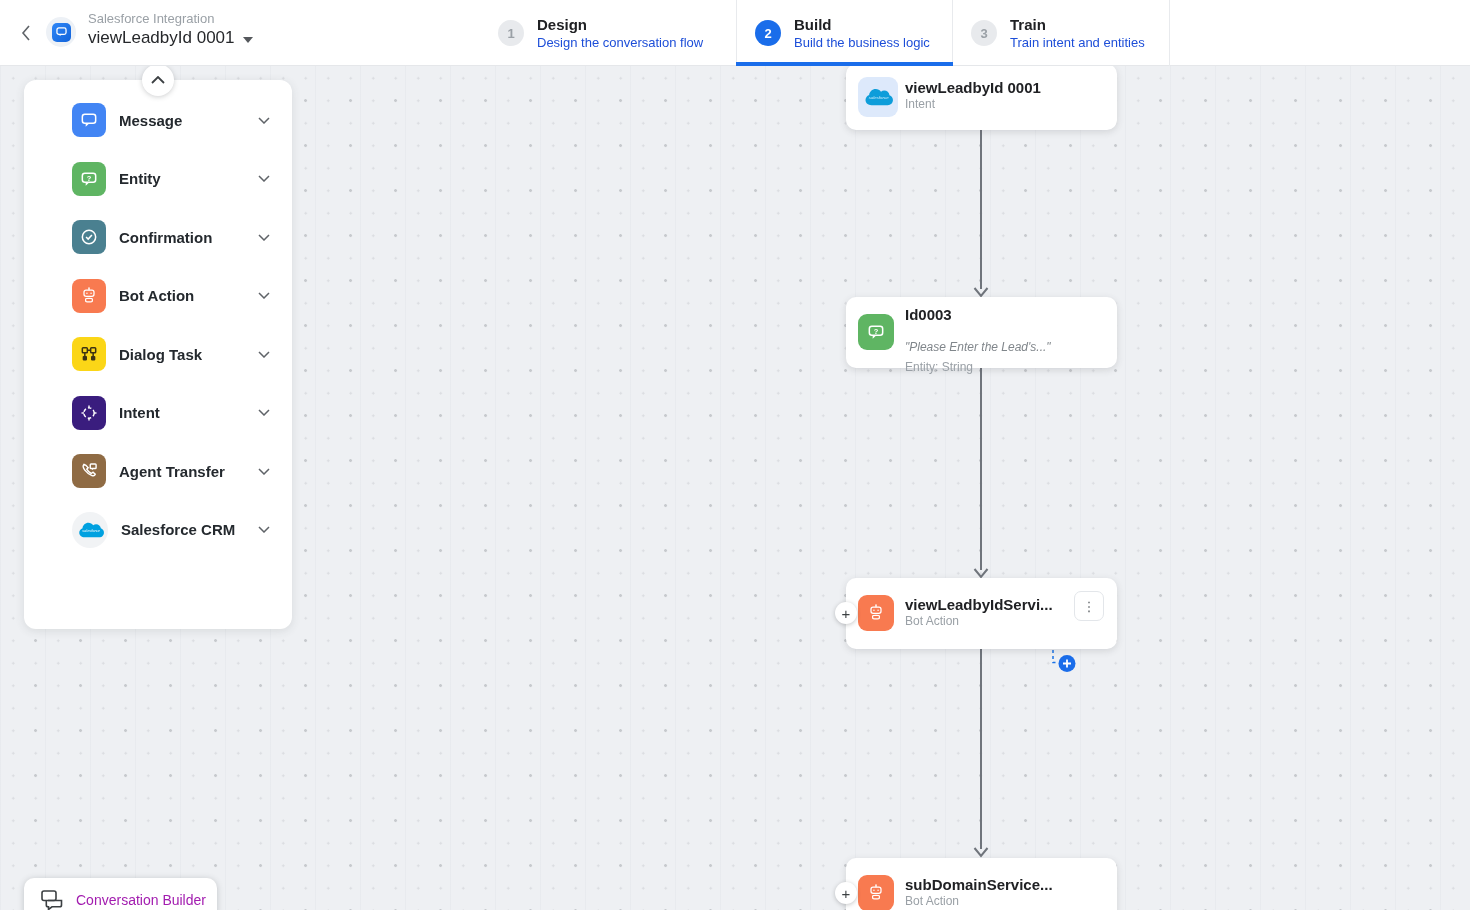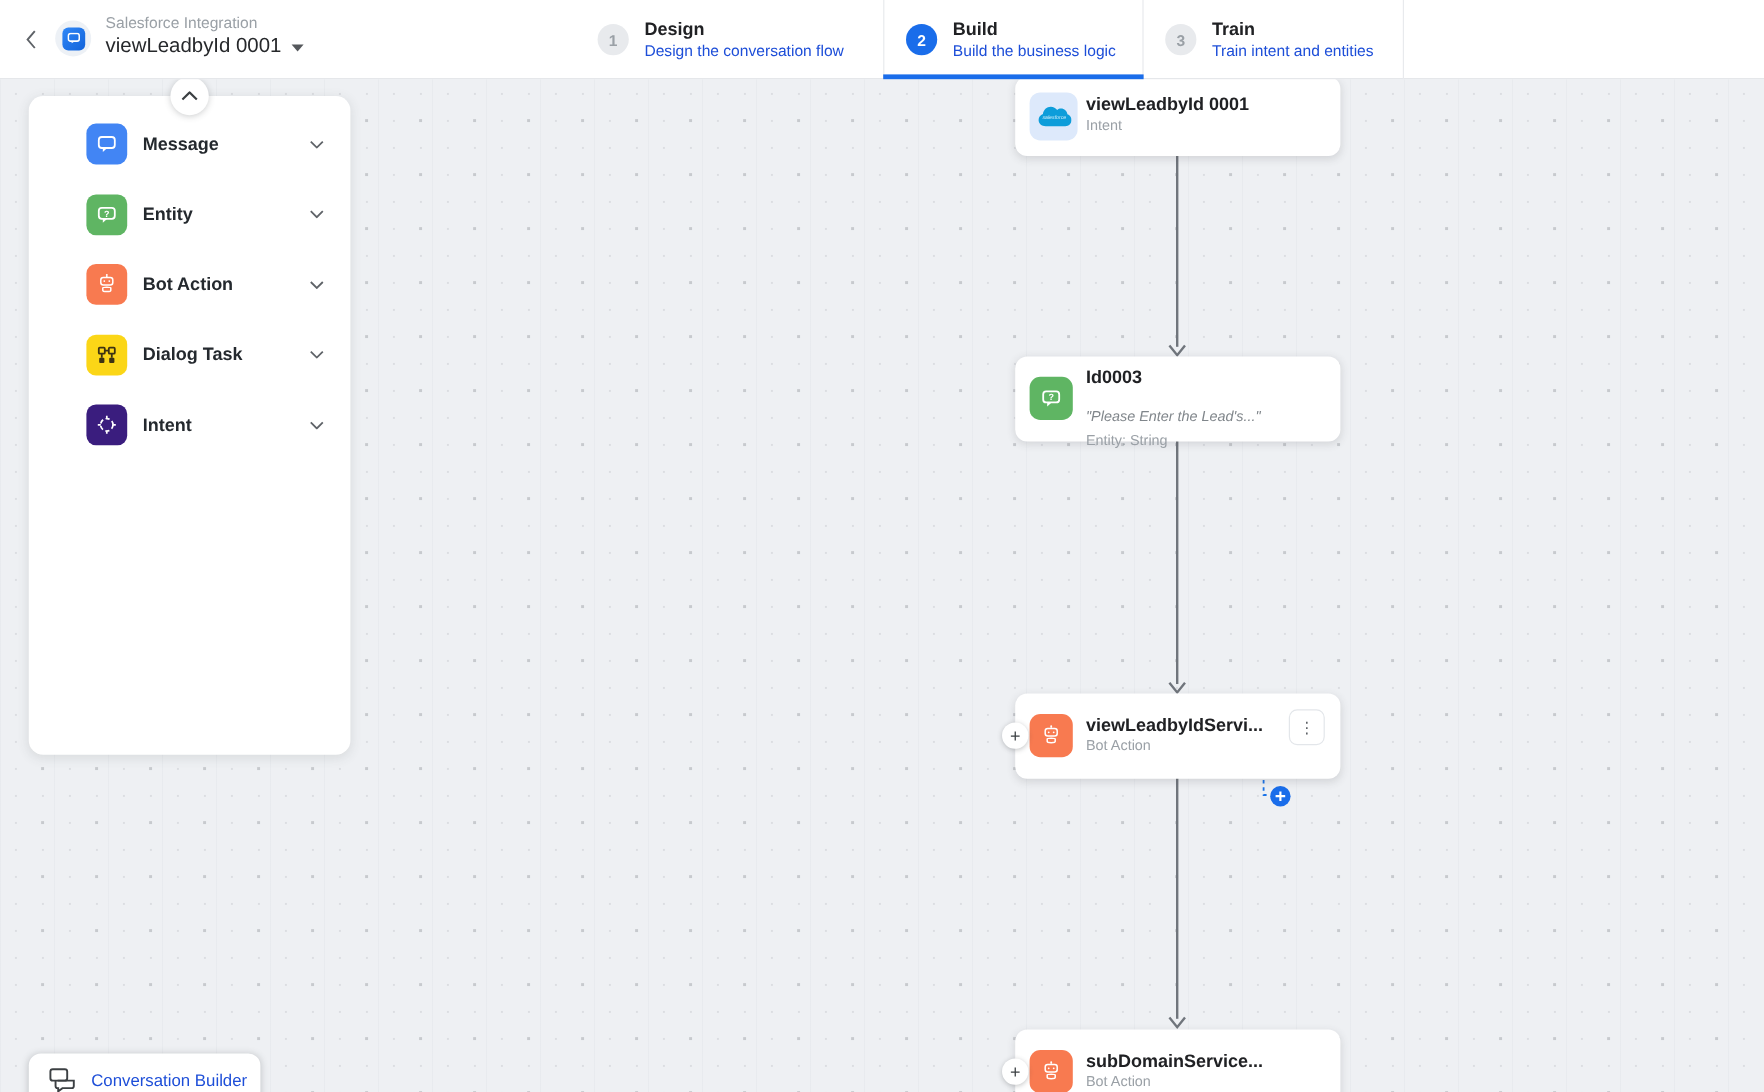--- a/index.html
+++ b/index.html
@@ -75,21 +75,21 @@
     border-radius:7px; background:#fff; display:flex; align-items:center; justify-content:center;
     color:#5f6368; font-size:13px; cursor:pointer; }
   .plus-chip { position:absolute; width:22px; height:22px; border-radius:50%; background:#fff;
     box-shadow:0 1px 4px rgba(60,64,67,0.3); display:flex; align-items:center; justify-content:center;
     color:#3c4043; font-size:15px; line-height:1; z-index:3; cursor:pointer; }
 
   
   .conv-builder { position:absolute; left:24px; top:878px; width:193px; height:44px; background:#fff;
     border-radius:10px; box-shadow:0 1px 6px rgba(60,64,67,0.25); z-index:6;
     display:flex; align-items:center; padding-left:16px; gap:10px; cursor:pointer; }
-  .conv-label { font-size:14px; color:#1d4ed8; }
+  .conv-label { font-size:14px; color:#a21caf; }
 </style>
 </head>
 <body>
 
 <div class="canvas-bg"></div>
 
 <svg class="flow-svg">
   <g stroke="#70757c" stroke-width="2" fill="none">
     <line x1="981" y1="128" x2="981" y2="289"></line>
     <path d="M974.5 288 L981 296 L987.5 288"></path>
@@ -182,20 +182,34 @@
         </svg>
     </span>
     <span class="p-label">Entity</span>
     <span class="p-chev">
       <svg width="12" height="7" viewBox="0 0 12 7">
           <path d="M1 1 L6 6 L11 1" stroke="#5f6368" stroke-width="1.5" fill="none"></path>
         </svg>
     </span>
   </div>
 
+  <div class="p-item">
+    <span class="p-icon c-confirm">
+      <svg width="20" height="20" viewBox="0 0 24 24">
+          <circle cx="12" cy="12" r="8" fill="none" stroke="#fff" stroke-width="1.8"></circle>
+          <path d="M8.5 12 L11 14.5 L15.5 9.5" stroke="#fff" stroke-width="1.8" fill="none"></path>
+        </svg>
+    </span>
+    <span class="p-label">Confirmation</span>
+    <span class="p-chev">
+      <svg width="12" height="7" viewBox="0 0 12 7">
+          <path d="M1 1 L6 6 L11 1" stroke="#5f6368" stroke-width="1.5" fill="none"></path>
+        </svg>
+    </span>
+  </div>
 
   <div class="p-item">
     <span class="p-icon c-bot">
       <svg width="20" height="20" viewBox="0 0 24 24" fill="none" stroke="#fff" stroke-width="1.5">
           <circle cx="12" cy="2.6" r="1" fill="#fff" stroke="none"></circle>
           <line x1="12" y1="3.6" x2="12" y2="5"></line>
           <rect x="6" y="5" width="12" height="7.5" rx="2.5"></rect>
           <circle cx="9.5" cy="8.7" r="0.9" fill="#fff" stroke="none"></circle>
           <circle cx="14.5" cy="8.7" r="0.9" fill="#fff" stroke="none"></circle>
           <path d="M8 15.5 C8 14.5 16 14.5 16 15.5 L16 18 C16 19.5 8 19.5 8 18 Z"></path>
@@ -240,22 +254,51 @@
         </svg>
     </span>
     <span class="p-label">Intent</span>
     <span class="p-chev">
       <svg width="12" height="7" viewBox="0 0 12 7">
           <path d="M1 1 L6 6 L11 1" stroke="#5f6368" stroke-width="1.5" fill="none"></path>
         </svg>
     </span>
   </div>
 
-
-
+  <div class="p-item">
+    <span class="p-icon c-agent">
+      <svg width="20" height="20" viewBox="0 0 24 24" fill="none" stroke="#fff" stroke-width="1.7">
+          <path d="M6 4 C4.5 5.5 4.8 8.2 7 11 C9.5 14.2 12.5 16.5 15.5 17.5 C17.5 18.1 19 17.5 19.5 16 L16.8 13.5 L14.8 15 C12.8 14 10.5 12 9.3 9.8 L11 8 L8.3 5.2 Z"></path>
+          <rect x="13.5" y="3.5" width="7" height="5.5" rx="1"></rect>
+          <path d="M15.5 9 L15.5 11 L17.8 9" fill="#fff" stroke="none"></path>
+        </svg>
+    </span>
+    <span class="p-label">Agent Transfer</span>
+    <span class="p-chev">
+      <svg width="12" height="7" viewBox="0 0 12 7">
+          <path d="M1 1 L6 6 L11 1" stroke="#5f6368" stroke-width="1.5" fill="none"></path>
+        </svg>
+    </span>
+  </div>
+
+
+  <div class="p-item">
+    <span class="p-icon circle">
+      <svg width="27" height="20" viewBox="0 0 48 34">
+          <path d="M13.5 30 C8 30 4 26.5 4 21.8 C4 18 6.4 14.9 9.8 13.7 C10.3 8.3 14.8 4 20.3 4 C23.8 4 26.9 5.7 28.8 8.4 C30.2 7.3 32 6.6 33.9 6.6 C38.3 6.6 41.9 9.9 42.4 14.1 C45.6 15.2 48 18.2 47.9 21.7 C47.9 26.3 44.2 30 39.6 30 Z" fill="#00A1E0"></path>
+          <text x="25" y="20" text-anchor="middle" font-size="7" font-style="italic" fill="#fff">salesforce</text>
+        </svg>
+    </span>
+    <span class="p-label">Salesforce CRM</span>
+    <span class="p-chev">
+      <svg width="12" height="7" viewBox="0 0 12 7">
+          <path d="M1 1 L6 6 L11 1" stroke="#5f6368" stroke-width="1.5" fill="none"></path>
+        </svg>
+    </span>
+  </div>
 </div>
 
 <div class="node" style="top:64px; height:66px;">
   <span class="node-ico" style="top:13px; width:40px; height:40px; background:#dde9fb;">
     <svg width="30" height="22" viewBox="0 0 48 34">
         <path d="M13.5 30 C8 30 4 26.5 4 21.8 C4 18 6.4 14.9 9.8 13.7 C10.3 8.3 14.8 4 20.3 4 C23.8 4 26.9 5.7 28.8 8.4 C30.2 7.3 32 6.6 33.9 6.6 C38.3 6.6 41.9 9.9 42.4 14.1 C45.6 15.2 48 18.2 47.9 21.7 C47.9 26.3 44.2 30 39.6 30 Z" fill="#0d9dda"></path>
         <text x="25" y="20" text-anchor="middle" font-size="7" font-style="italic" fill="#cfeefb">salesforce</text>
       </svg>
   </span>
   <span class="node-title" style="top:15px;">viewLeadbyId 0001</span>

